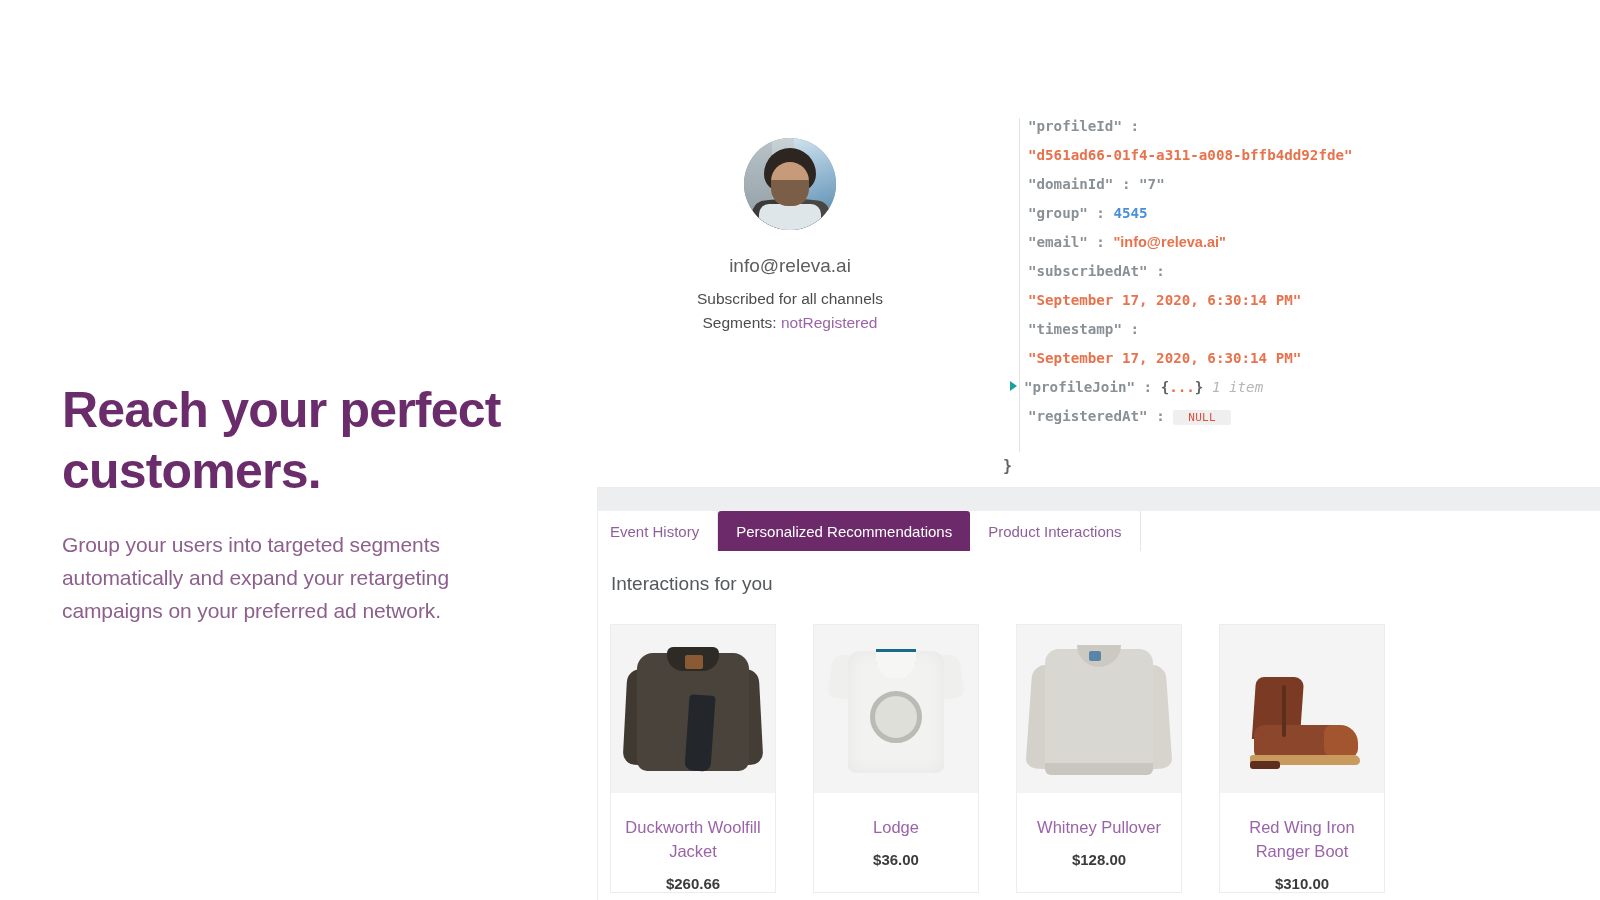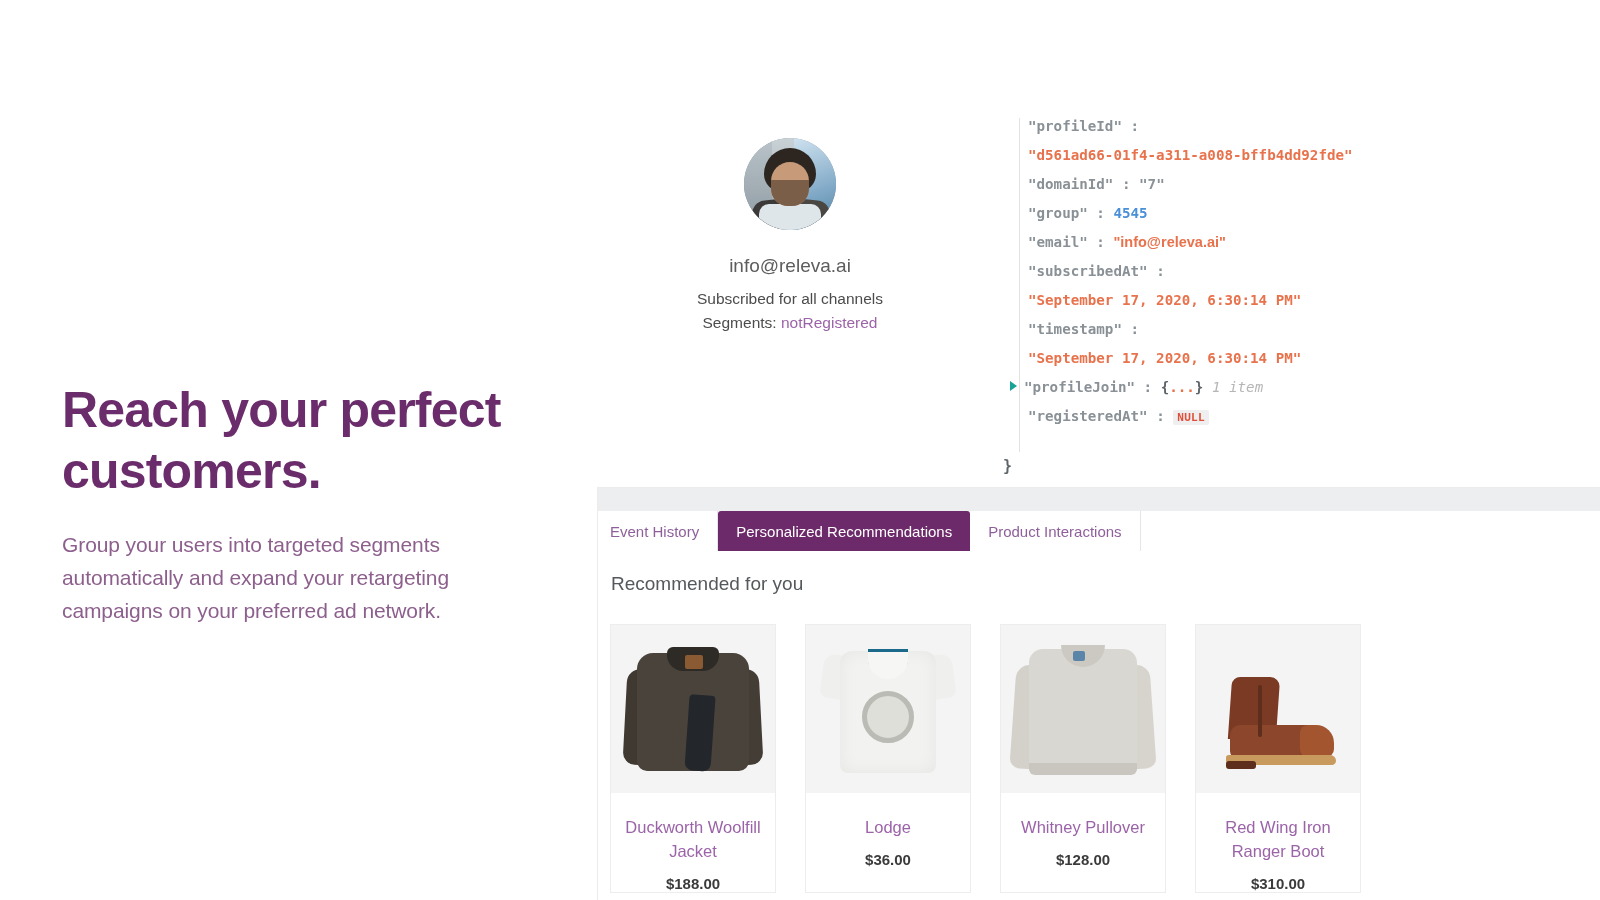--- a/index.html
+++ b/index.html
@@ -84,22 +84,22 @@
   .jrow.wrap { white-space: normal; }
   .k { color: #8a9196; font-weight: 700; }
   .p { color: #8a9196; font-weight: 700; }
   .s { color: #e8724c; font-weight: 700; }
   .n { color: #4a90d9; font-weight: 700; }
   .email-s { color: #e8724c; font-weight: 700; font-family:"Liberation Sans",sans-serif; font-size:14.5px;}
   .brace { color: #5e6468; font-weight: 700; }
   .dots { color: #e8724c; font-weight: 700; }
   .meta { color: #b6b6b6; font-style: italic; font-weight: 400; }
   .nullbadge {
-    background: #efefef; color: #e04e39; font-weight: 700;
-    font-size: 11px; padding: 1px 4px; border-radius: 2px;
+    background: #efefef; color: #e04e39; font-weight: 400;
+    font-size: 11px; padding: 1px 15px; border-radius: 2px;
     letter-spacing: .3px;
   }
   .arrow {
     display: inline-block; width: 0; height: 0;
     border-left: 7px solid #17a398;
     border-top: 5px solid transparent; border-bottom: 5px solid transparent;
     margin-right: 7px; vertical-align: 1px;
   }
   .json-close {
     position: absolute; left: 3px; top: 340px;
@@ -123,21 +123,21 @@
   }
   .tab:first-child { padding-left: 12px; }
   .tab.active {
     background: #6d2a6a; color: #ffffff; border-right: none;
     border-radius: 3px 3px 0 0;
   }
   .rec-title {
     padding: 22px 0 0 13px; font-size: 19px; color: #55595c; font-weight: 400;
   }
   .cards {
-    display: flex; gap: 31px; padding: 30px 0 0 13px;
+    display: flex; gap: 39px; padding: 30px 0 0 13px;
   }
   .card {
     width: 164px; background: #fff;
     box-shadow: 0 0 0 1px #ededed;
     display: flex; flex-direction: column; align-items: center;
     overflow: hidden;
   }
   .card-img {
     width: 164px; height: 168px; background: #f4f4f4;
     position: relative; overflow: hidden;
@@ -268,37 +268,37 @@
 
   <div class="app-panel">
     <div class="panel-topbar"></div>
 
     <div class="tabs">
       <div class="tab">Event History</div>
       <div class="tab active">Personalized Recommendations</div>
       <div class="tab">Product Interactions</div>
     </div>
 
-    <div class="rec-title">Recommended for you</div>
+    <div class="rec-title">Interactions for you</div>
 
     <div class="cards">
 
       <div class="card">
         <div class="card-img">
           <div class="art">
             <div class="j-sleeveL"></div>
               <div class="j-sleeveR"></div>
             <div class="j-body"></div>
               <div class="j-open"></div>
             <div class="j-collar"></div>
               <div class="j-tag"></div>
           </div>
         </div>
         <div class="card-name">Duckworth Woolfill Jacket</div>
-        <div class="card-price">$188.00</div>
+        <div class="card-price">$260.66</div>
       </div>
 
       <div class="card">
         <div class="card-img">
           <div class="art">
             <div class="t-sleeveL"></div>
               <div class="t-sleeveR"></div>
             <div class="t-body"></div>
               <div class="t-neck"></div>
               <div class="t-logo"></div>

